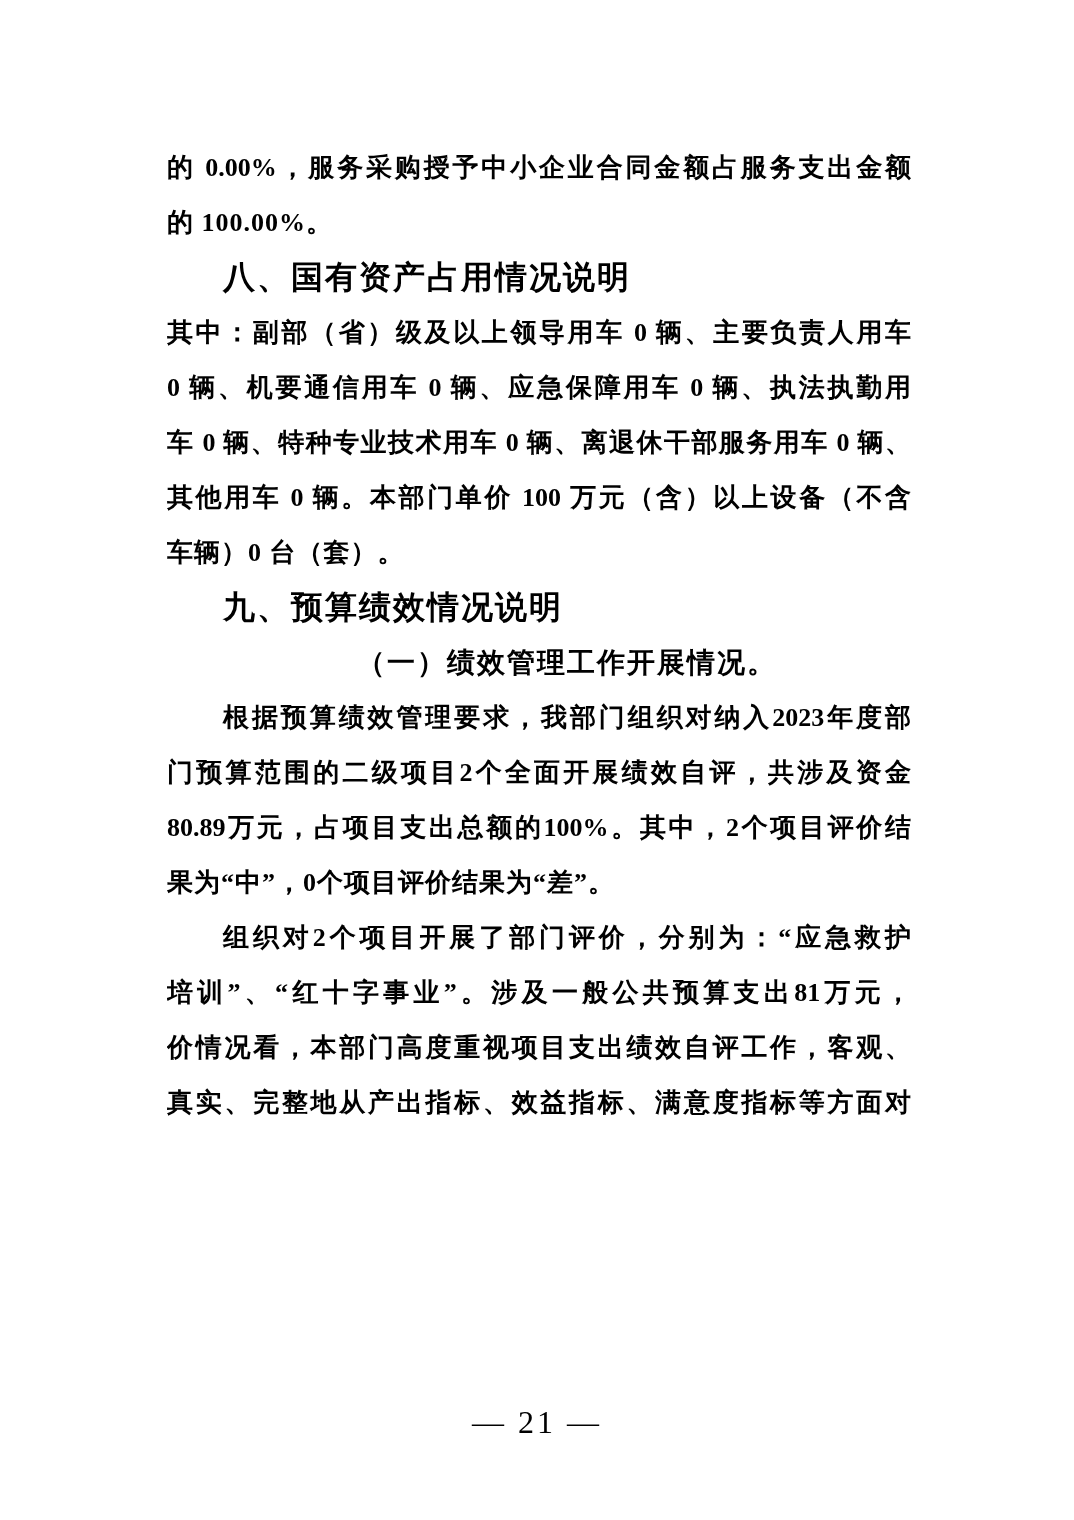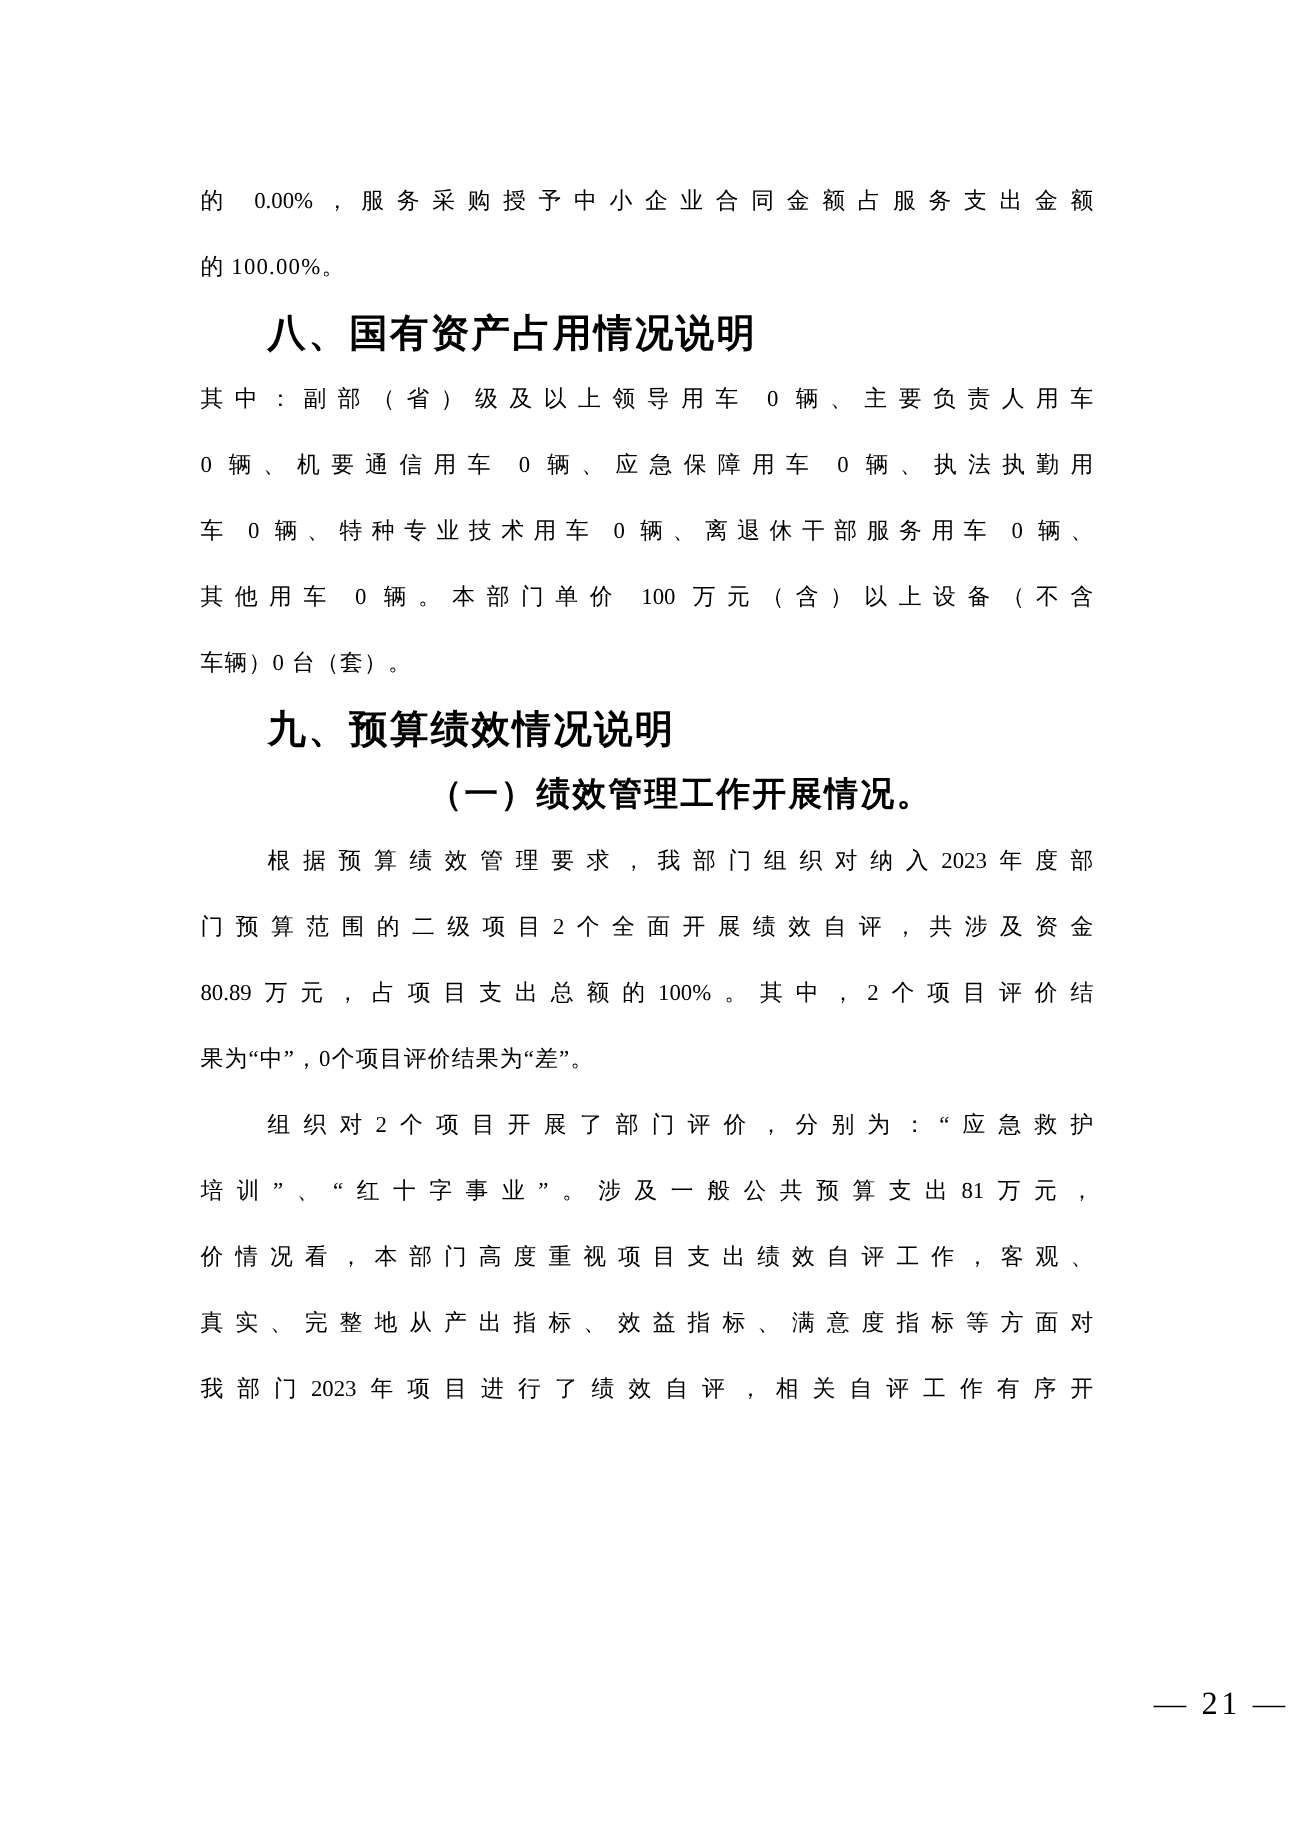--- a/index.html
+++ b/index.html
@@ -15,24 +15,25 @@
   }
   .text-block {
     position: absolute;
     left: 167px;
     top: 140px;
     width: 744px;
   }
   .line {
     height: 55px;
     line-height: 55px;
-    font-size: 19px;
+    font-size: 26px;
     letter-spacing: 1px;
     white-space: nowrap;
     overflow: hidden;
+    font-weight: bold;
   }
   .line.full {
     white-space: normal;
     letter-spacing: 0;
     text-align: justify;
     text-align-last: justify;
   }
   .line.indent { padding-left: 56px; }
   .line.heading {
     font-family: "Liberation Sans", "DejaVu Sans", sans-serif;
@@ -44,22 +45,22 @@
     font-weight: 700;
     font-size: 28px;
     letter-spacing: 2px;
     text-align: center;
   }
   .page-footer {
     position: absolute;
     left: 0;
     top: 1404px;
     width: 1074px;
-    text-align: right;
-    font-size: 27px;
+    text-align: center;
+    font-size: 32px;
     letter-spacing: 3px;
     color: #000000;
   }
 </style>
 </head>
 <body>
 
 <div class="page">
   <main class="text-block">
     <p class="line full">的 0.00%，服务采购授予中小企业合同金额占服务支出金额</p>
@@ -73,19 +74,18 @@
     <p class="line heading indent">九、预算绩效情况说明</p>
     <p class="line subheading indent">（一）绩效管理工作开展情况。</p>
     <p class="line full indent">根据预算绩效管理要求，我部门组织对纳入2023年度部</p>
     <p class="line full">门预算范围的二级项目2个全面开展绩效自评，共涉及资金</p>
     <p class="line full">80.89万元，占项目支出总额的100%。其中，2个项目评价结</p>
     <p class="line">果为“中”，0个项目评价结果为“差”。</p>
     <p class="line full indent">组织对2个项目开展了部门评价，分别为：“应急救护</p>
     <p class="line full">培训”、“红十字事业”。涉及一般公共预算支出81万元，</p>
     <p class="line full">价情况看，本部门高度重视项目支出绩效自评工作，客观、</p>
     <p class="line full">真实、完整地从产出指标、效益指标、满意度指标等方面对</p>
-    <p class="line full">我部门2023年项目进行了绩效自评，相关自评工作有序开</p>
   </main>
 
   <footer class="page-footer">
     <span>— 21 —</span>
   </footer>
 </div>
 
 </body></html>

